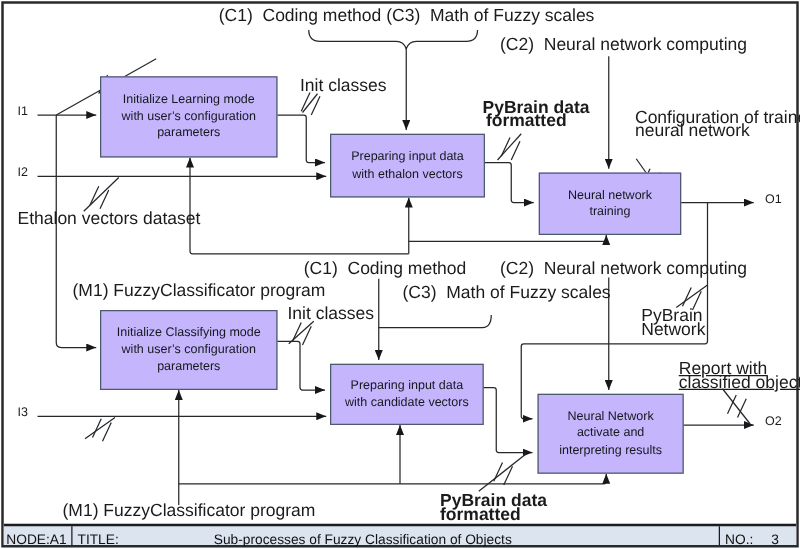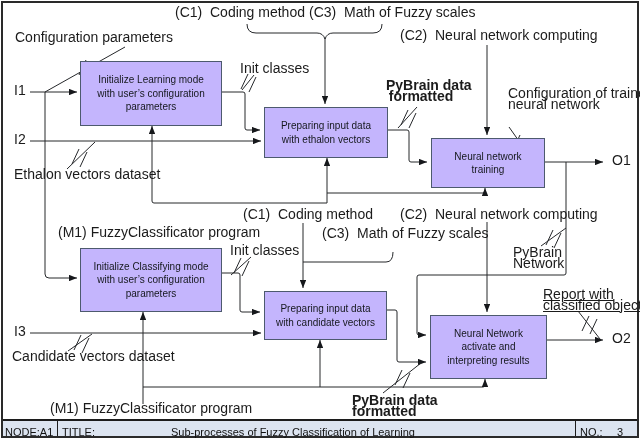--- a/index.html
+++ b/index.html
@@ -5,21 +5,21 @@
   html,body{margin:0;padding:0;background:#ffffff;}
   .stage{position:relative;width:640px;height:439px;background:#ffffff;
          font-family:"Liberation Sans",sans-serif;color:#111;overflow:hidden;}
   .frame{position:absolute;left:1px;top:1px;right:1px;bottom:1px;border:2px solid #2a2a2a;z-index:0;}
   svg.wires{position:absolute;left:0;top:0;z-index:1;}
   .pbox{position:absolute;z-index:2;background:#c4b5fd;border:1px solid #4d5a6e;
         display:flex;align-items:center;justify-content:center;text-align:center;
         font-size:10px;line-height:13.5px;white-space:pre;color:#15181d;}
   .lbl{position:absolute;z-index:3;font-size:14px;line-height:10.5px;white-space:pre;color:#1b1b1b;}
   .ctr{text-align:center;font-weight:bold;}
-  .port{font-size:14px;}
+  .port{font-size:10px;}
   .footer{position:absolute;left:3px;right:3px;top:419px;bottom:3px;z-index:2;
           background:#dce4f0;border-top:2px solid #1c1c1c;font-size:11px;line-height:15px;}
   .fdiv{position:absolute;top:0;bottom:0;width:1px;background:#1c1c1c;}
   .fspan{position:absolute;top:4px;white-space:pre;}
 </style>
 </head>
 <body>
 
 <div class="stage">
   <div class="frame"></div>
@@ -98,48 +98,46 @@
 parameters</div>
   <div class="pbox" style="left:264px;top:291px;width:121px;height:47px;">Preparing input data
 with candidate vectors</div>
   <div class="pbox" style="left:430px;top:315px;width:115px;height:62px;">Neural Network
 activate and
 interpreting results</div>
 
   <div class="lbl" style="left:175px;top:7px;">(C1)  Coding method</div>
   <div class="lbl" style="left:309px;top:7px;">(C3)  Math of Fuzzy scales</div>
   <div class="lbl" style="left:400px;top:30px;">(C2)  Neural network computing</div>
-  <div class="lbl" style="left:15px;top:32px;">Configuration parameters</div>
   <div class="lbl port" style="left:14px;top:85px;">I1</div>
   <div class="lbl port" style="left:14px;top:134px;text-align:right;">I2</div>
   <div class="lbl" style="left:14px;top:169px;">Ethalon vectors dataset</div>
   <div class="lbl" style="left:240px;top:63px;">Init classes</div>
   <div class="lbl ctr" style="left:386px;top:80px;width:70px;">PyBrain data
 formatted</div>
   <div class="lbl" style="left:508px;top:88px;">Configuration of trained
 neural network</div>
   <div class="lbl port" style="left:612px;top:155px;">O1</div>
   <div class="lbl" style="left:58px;top:227px;">(M1) FuzzyClassificator program</div>
   <div class="lbl" style="left:243px;top:209px;">(C1)  Coding method</div>
   <div class="lbl" style="left:400px;top:209px;">(C2)  Neural network computing</div>
   <div class="lbl" style="left:322px;top:228px;">(C3)  Math of Fuzzy scales</div>
   <div class="lbl" style="left:513px;top:247px;">PyBrain
 Network</div>
   <div class="lbl" style="left:230px;top:245px;">Init classes</div>
   <div class="lbl port" style="left:14px;top:326px;">I3</div>
-  <div class="lbl" style="left:12px;top:351px;">Candidate vectors dataset</div>
   <div class="lbl" style="left:543px;top:289px;text-decoration:underline;">Report with
 classified objects</div>
   <div class="lbl port" style="left:612px;top:333px;">O2</div>
   <div class="lbl ctr" style="left:352px;top:395px;width:64px;">PyBrain data
 formatted</div>
   <div class="lbl" style="left:50px;top:403px;">(M1) FuzzyClassificator program</div>
 
   <div class="footer">
     <div class="fdiv" style="left:54px;"></div>
     <div class="fdiv" style="left:572px;"></div>
     <span class="fspan" style="left:2px;"><span>NODE:</span><span>A1</span></span>
     <span class="fspan" style="left:59px;">TITLE:</span>
-    <span class="fspan" style="left:168px;">Sub-processes of Fuzzy Classification of Learning</span>
+    <span class="fspan" style="left:168px;">Sub-processes of Fuzzy Classification of Objects</span>
     <span class="fspan" style="left:577px;">NO.:</span>
     <span class="fspan" style="left:614px;">3</span>
   </div>
 </div>
 
 </body></html>

